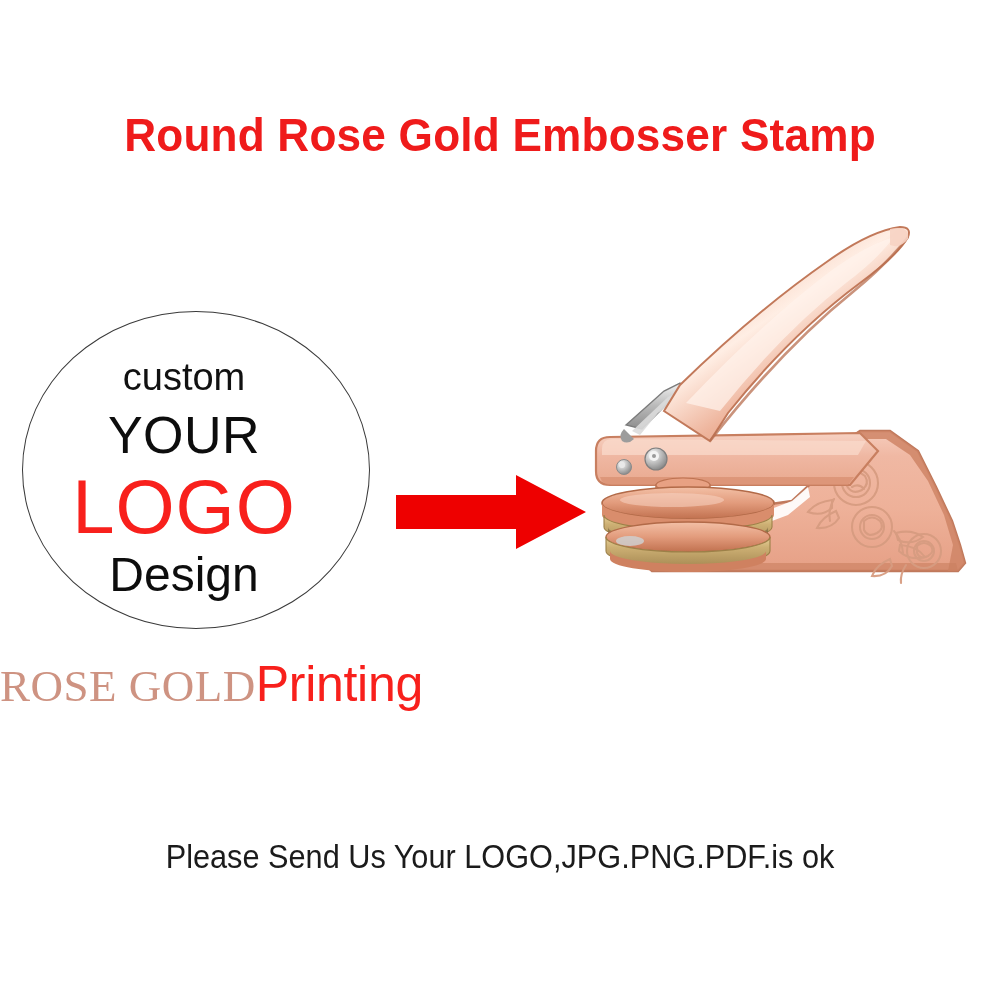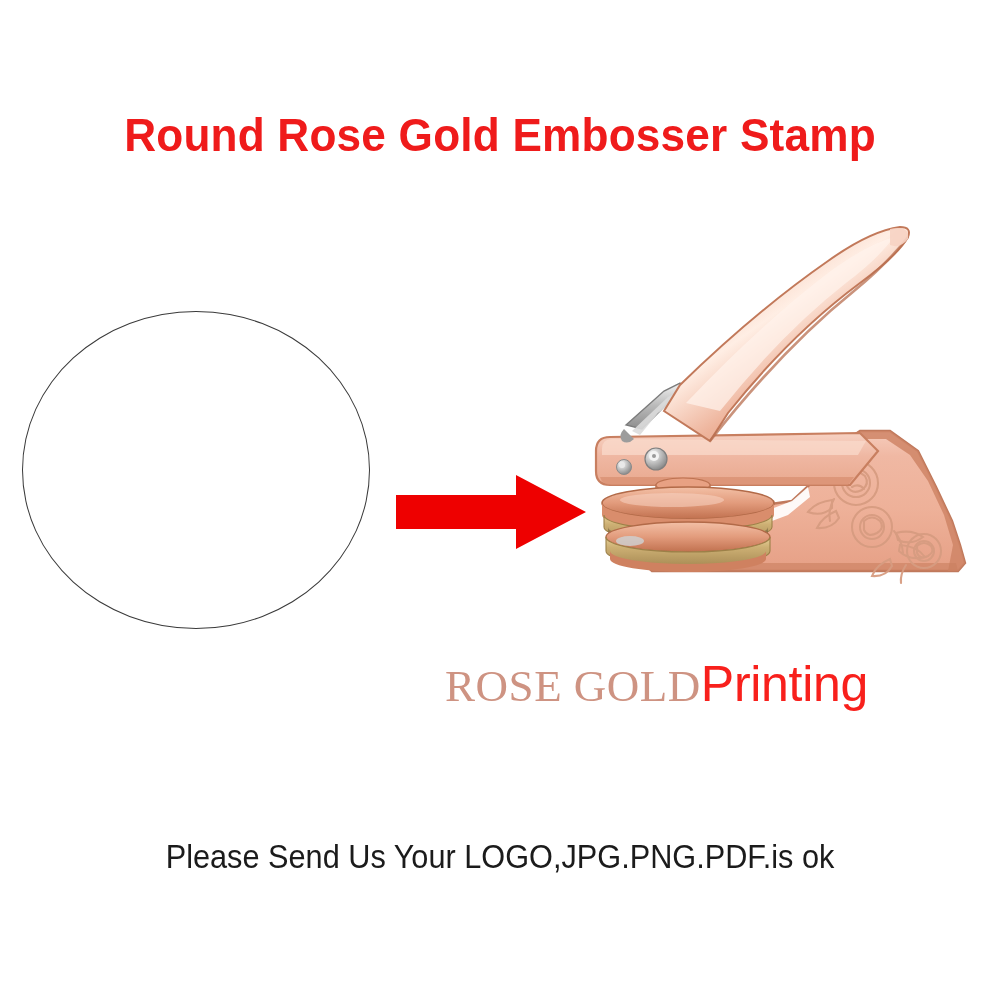--- a/index.html
+++ b/index.html
@@ -42,21 +42,21 @@
             font-family:"Liberation Sans", sans-serif;}
 
   
   .arrow{position:absolute;left:396px;top:473px;}
 
   
   .embosser{position:absolute;left:560px;top:215px;}
 
   
   .rg-line{
-    position:absolute;left:0;top:655px;width:868px;text-align:right;
+    position:absolute;left:0;top:655px;width:868px;text-align:left;
     white-space:nowrap;
   }
   .rg-rose{
     font-family:"Liberation Serif", serif;
     font-size:45px;color:#ce9382;letter-spacing:.5px;font-weight:400;
   }
   .rg-print{
     font-family:"Liberation Sans", sans-serif;
     font-size:50px;color:#f8201c;letter-spacing:-.3px;
   }
@@ -72,20 +72,26 @@
   }
 </style>
 </head>
 <body>
 
 <div id="stage">
 
   <div class="title">Round Rose Gold Embosser Stamp</div>
 
   <div class="logo-circle"></div>
+  <div class="logo-text">
+    <div class="l-custom">custom</div>
+    <div class="l-your">YOUR</div>
+    <div class="l-logo">LOGO</div>
+    <div class="l-design">Design</div>
+  </div>
 
   <div class="arrow">
     <svg width="190" height="78" viewBox="0 0 190 78">
       <path d="M0 22 L120 22 L120 2 L190 39 L120 76 L120 56 L0 56 Z" fill="#ee0000"></path>
     </svg>
   </div>
 
   <div class="embosser">
     <svg width="430" height="390" viewBox="0 0 430 390">
       <defs>

